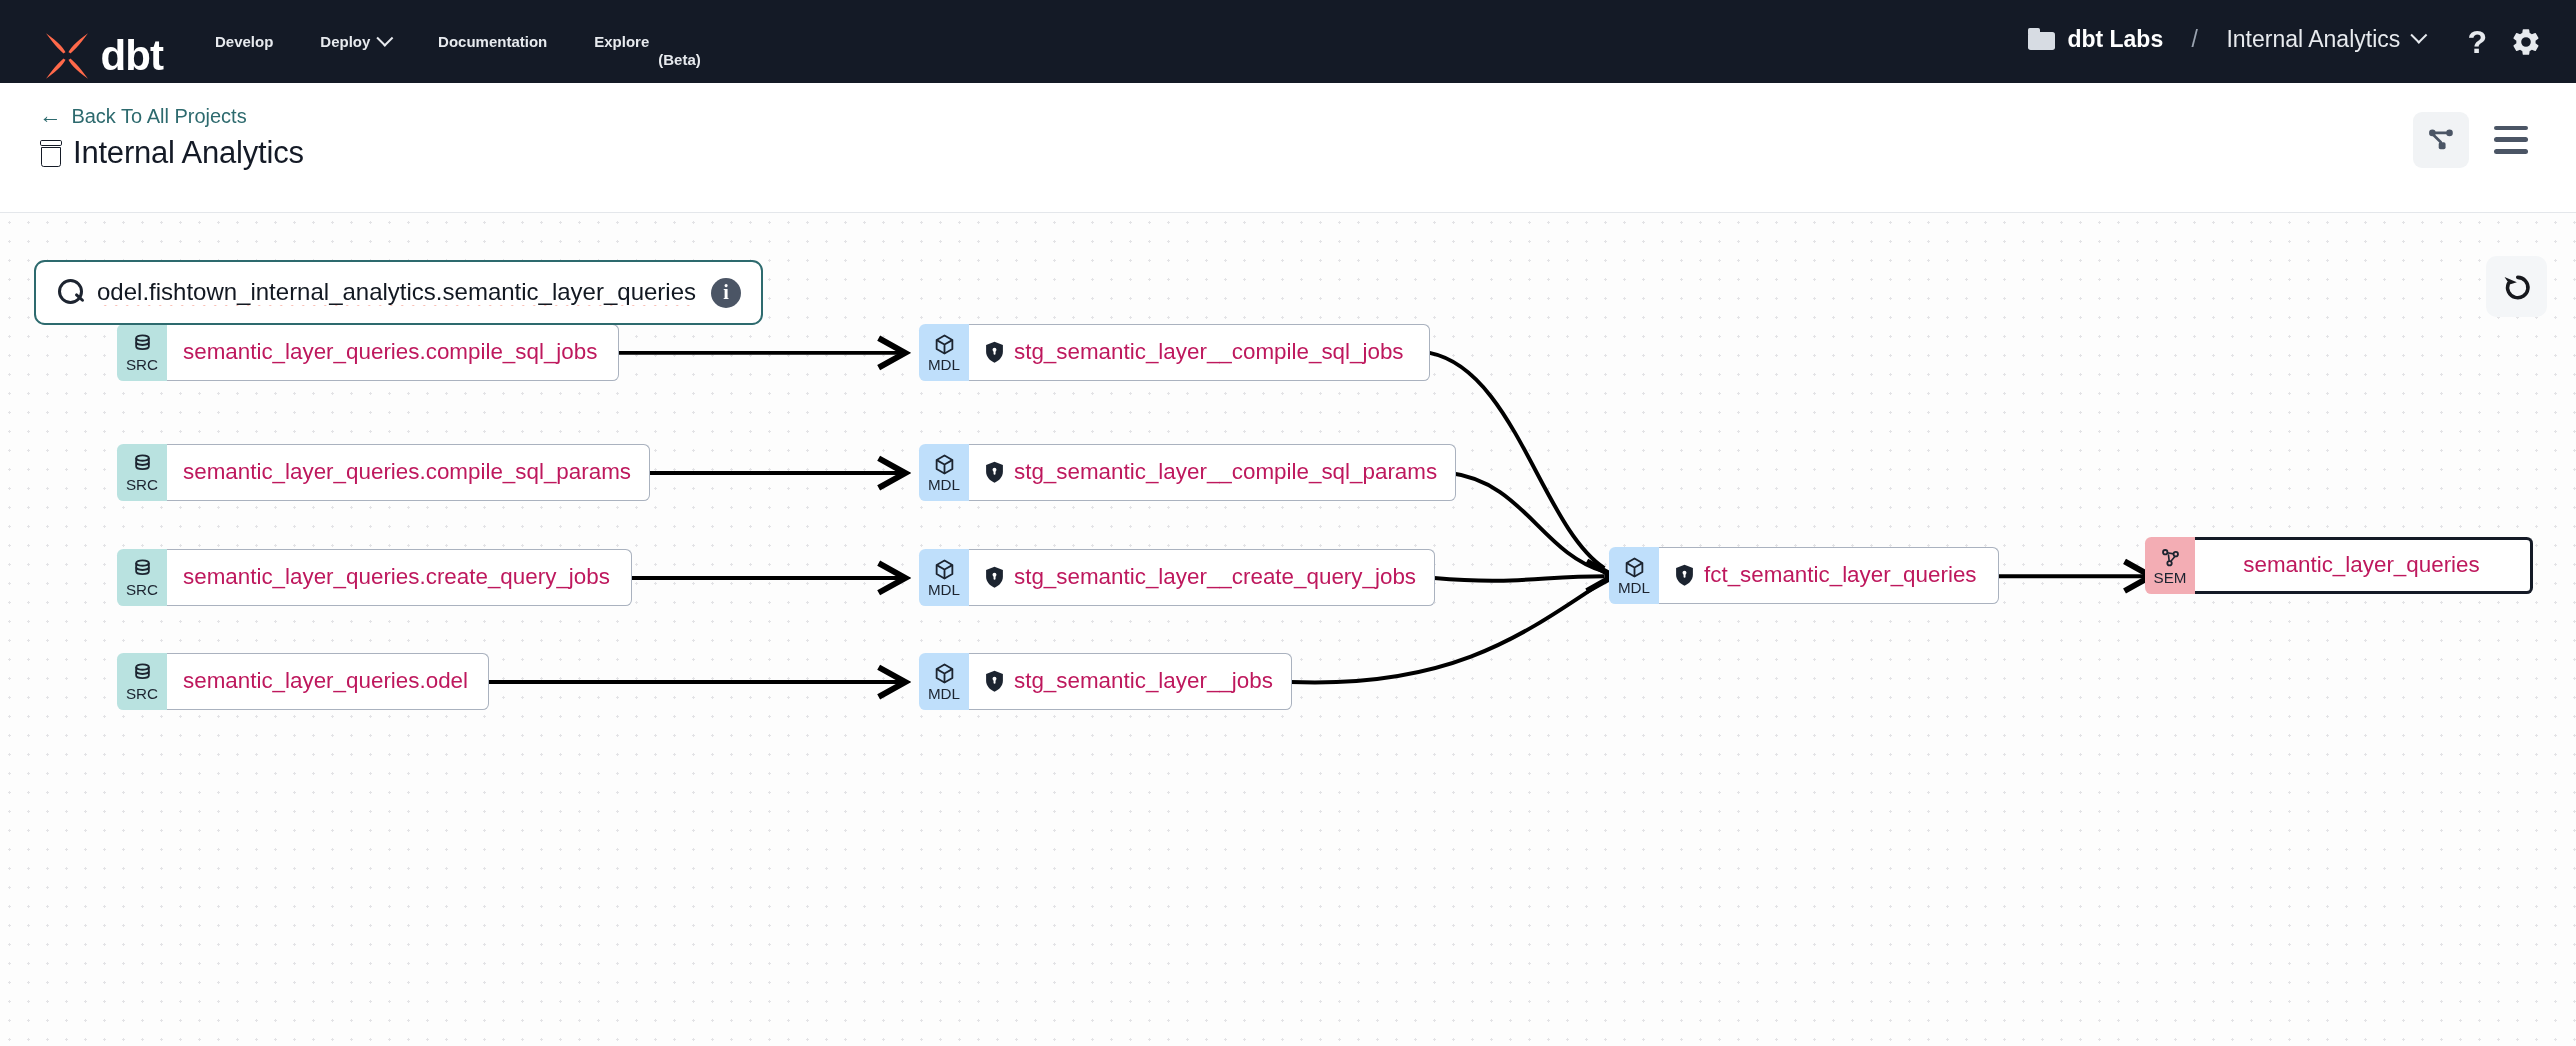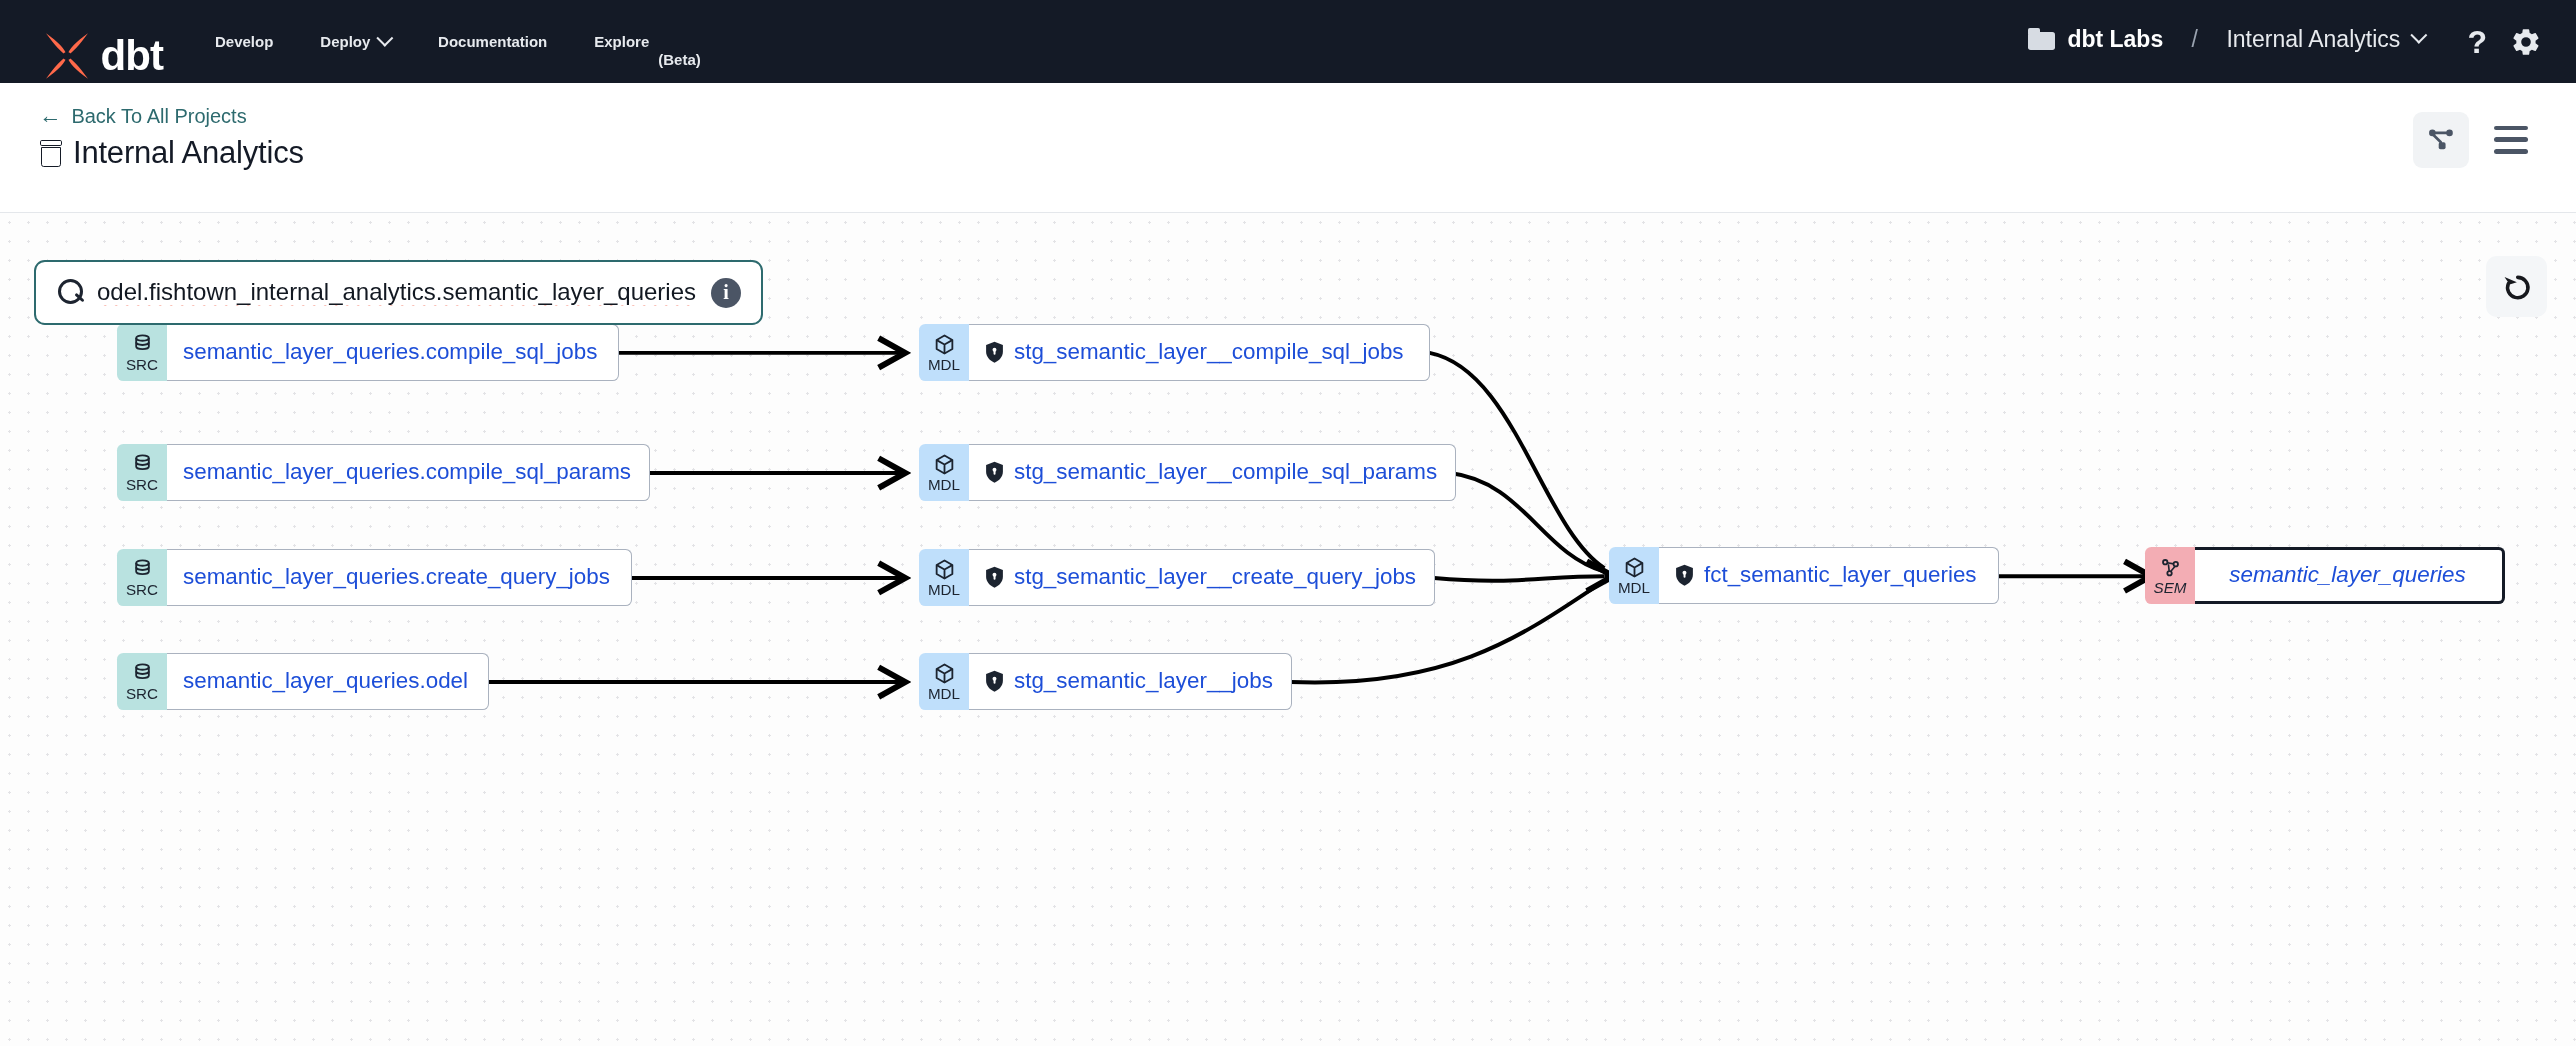--- a/index.html
+++ b/index.html
@@ -181,21 +181,21 @@
     border-radius: 0 6.3px 6.3px 0;
     display:flex; align-items:center;
     padding: 0 18px 0 16px;
     gap: 10px;
     white-space:nowrap;
   }
   .node.selected .node-body {
     border: 3.6px solid #141a26;
     border-left: none;
   }
-  .node-label { font-size: 22.4px; color:#1d4ed8; line-height:1; }
+  .node-label { font-size: 22.4px; color:#be185d; line-height:1; }
   .shield { flex:none; }
   .badge-ico { width: 23px; height: 23px; }
 
   .node.n-src  { width: 332px; }
   .node.n-mdl { width: 341px; }
 </style>
 </head>
 <body>
 
 <div class="topnav">
@@ -455,21 +455,21 @@
       <div class="node-body">
         <svg class="shield" width="19" height="22.4" viewBox="0 0 20 24">
           <path d="M10 .8L19 4.2v7.3c0 5.3-3.9 9.6-9 11.7-5.1-2.1-9-6.4-9-11.7V4.2z" fill="#1c2430"></path>
           <circle cx="10" cy="9.3" r="2.1" fill="#fff"></circle>
           <rect x="9" y="9.8" width="2.1" height="5" rx="1" fill="#fff"></rect>
         </svg>
         <span class="node-label">fct_semantic_layer_queries</span>
       </div>
     </div>
 
-    <div class="node selected" style="left:2145px; top:334px; width:360px;font-style:italic;">
+    <div class="node selected" style="left:2145px; top:324px; width:388px;">
       <div class="node-badge sem">
         <svg class="badge-ico" viewBox="0 0 24 24">
           <circle cx="6.5" cy="6.5" r="2.3" fill="none" stroke="#1c2430" stroke-width="1.9"></circle>
           <circle cx="17.5" cy="8.5" r="2.3" fill="none" stroke="#1c2430" stroke-width="1.9"></circle>
           <circle cx="11" cy="18" r="2.3" fill="none" stroke="#1c2430" stroke-width="1.9"></circle>
           <path d="M8.7 7l6.6 1.2M16.8 10.7L12.4 16M9.8 8.6l.8 7" stroke="#1c2430" stroke-width="1.7" fill="none"></path>
         </svg>
         <span>SEM</span>
       </div>
       <div class="node-body">

